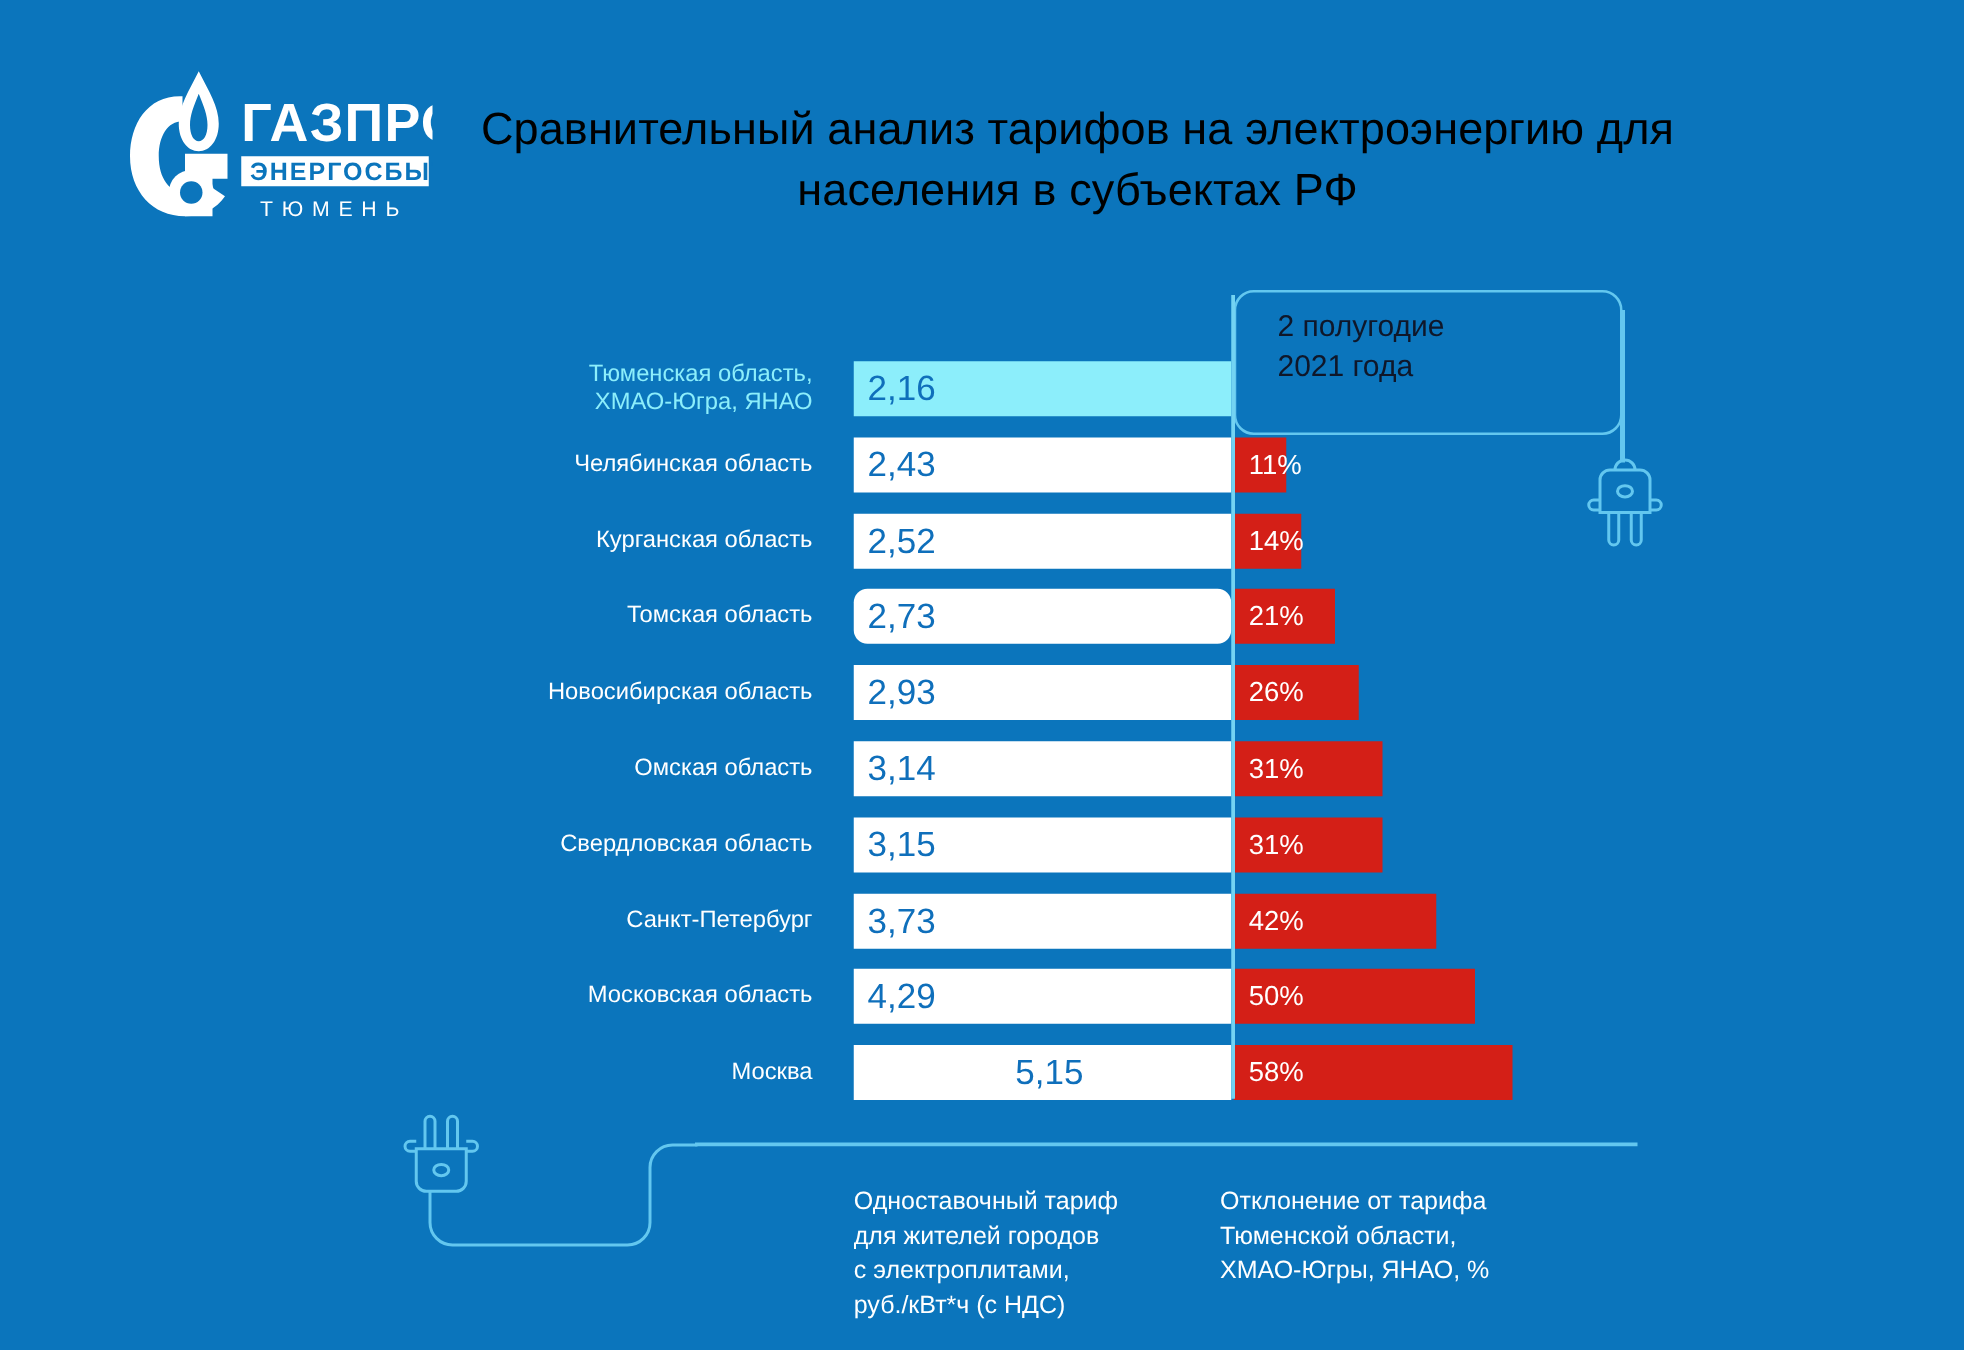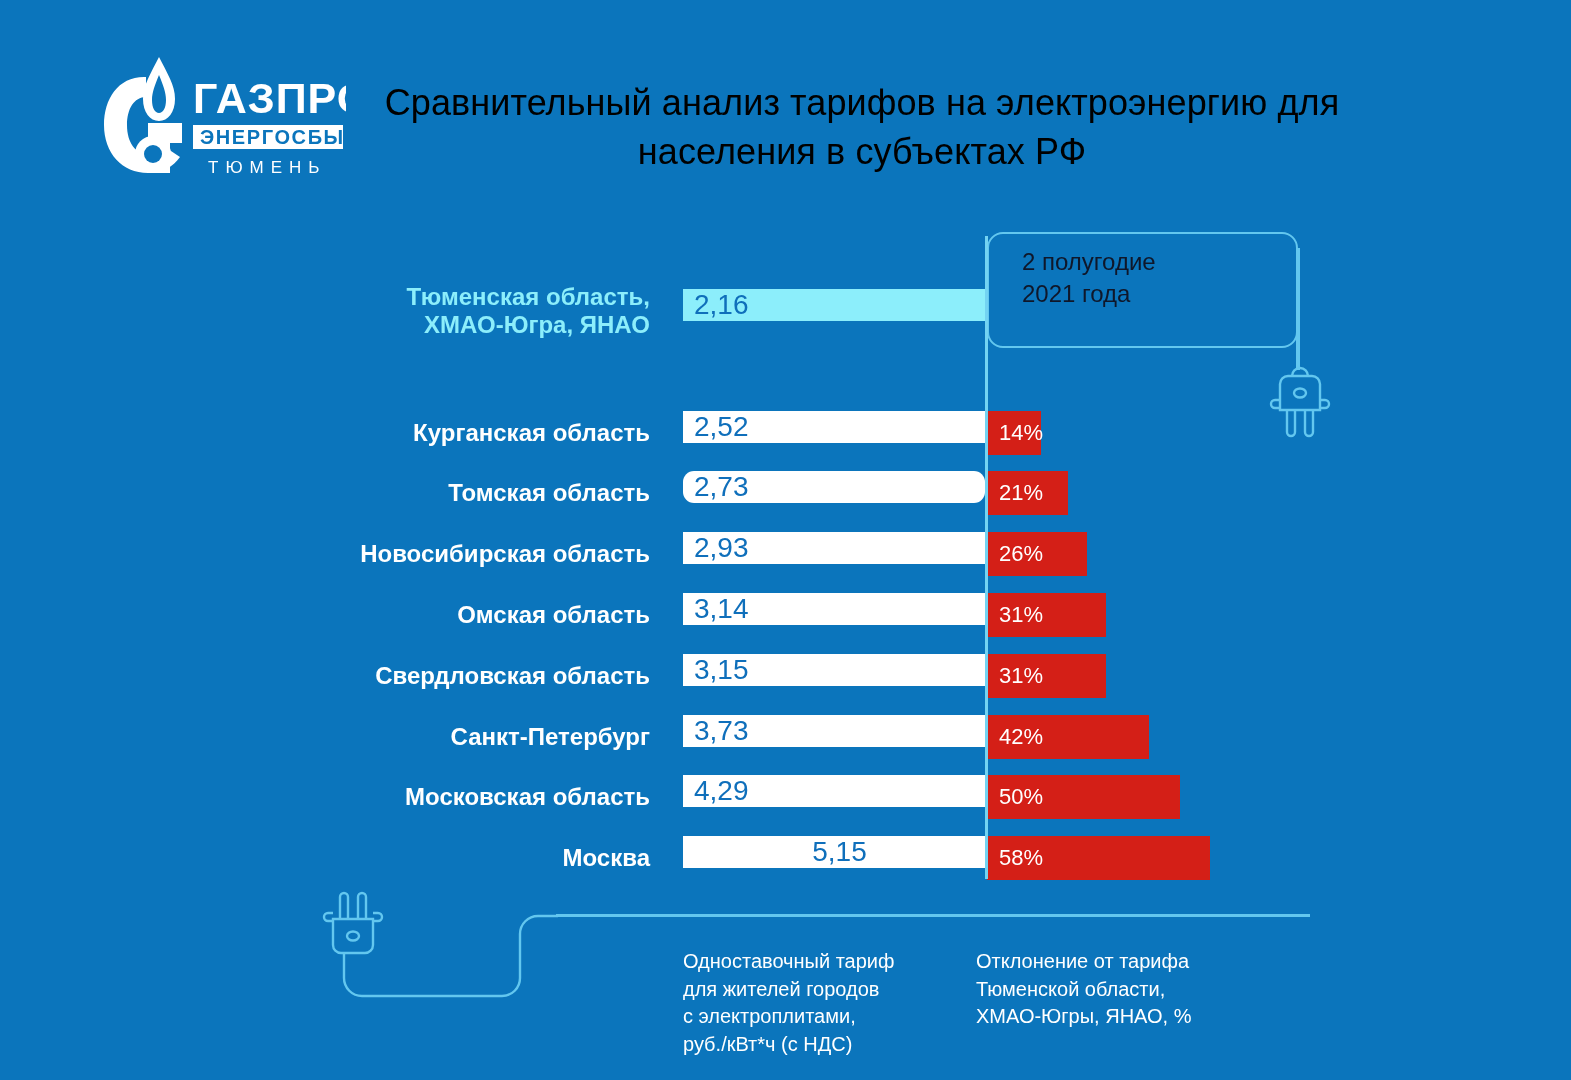--- a/index.html
+++ b/index.html
@@ -94,35 +94,34 @@
     left: 0;
     width: 1571px;
     height: 44px;
   }
   .row-label {
     position: absolute;
     right: 921px;       
     width: 420px;
     text-align: right;
     color: #ffffff;
-    font-size: 24px;
+    font-size: 19px;
     line-height: 1.16;
     top: 50%;
     transform: translateY(-50%);
     white-space: pre-line;
-    font-weight: bold;
   }
   .row.highlight .row-label {
     color: #8ceefb;
   }
   .value-bar {
     position: absolute;
     left: 683px;
     top: 0;
-    height: 32px;
+    height: 44px;
     background: #ffffff;
     display: flex;
     align-items: center;
   }
   .row.highlight .value-bar {
     background: #8ceefb;
   }
   .value-text {
     color: #0f6fbb;
     font-size: 28px;
@@ -237,20 +236,29 @@
       </g>
     </svg>
   </div>
 
   <div id="chart">
       <div class="row highlight" style="top: 289px;">
         <div class="row-label">Тюменская область,
 ХМАО-Югра, ЯНАО</div>
         <div class="value-bar" style="width: 302px;">
           <span class="value-text">2,16</span>
+        </div>
+      </div>
+      <div class="row" style="top: 349.8px;">
+        <div class="row-label">Челябинская область</div>
+        <div class="value-bar" style="width: 302px;">
+          <span class="value-text">2,43</span>
+        </div>
+        <div class="pct-bar" style="left: 987px; width: 42px;">
+          <span class="pct-text">11%</span>
         </div>
       </div>
       <div class="row" style="top: 410.6px;">
         <div class="row-label">Курганская область</div>
         <div class="value-bar" style="width: 302px;">
           <span class="value-text">2,52</span>
         </div>
         <div class="pct-bar" style="left: 987px; width: 54px;">
           <span class="pct-text">14%</span>
         </div>

